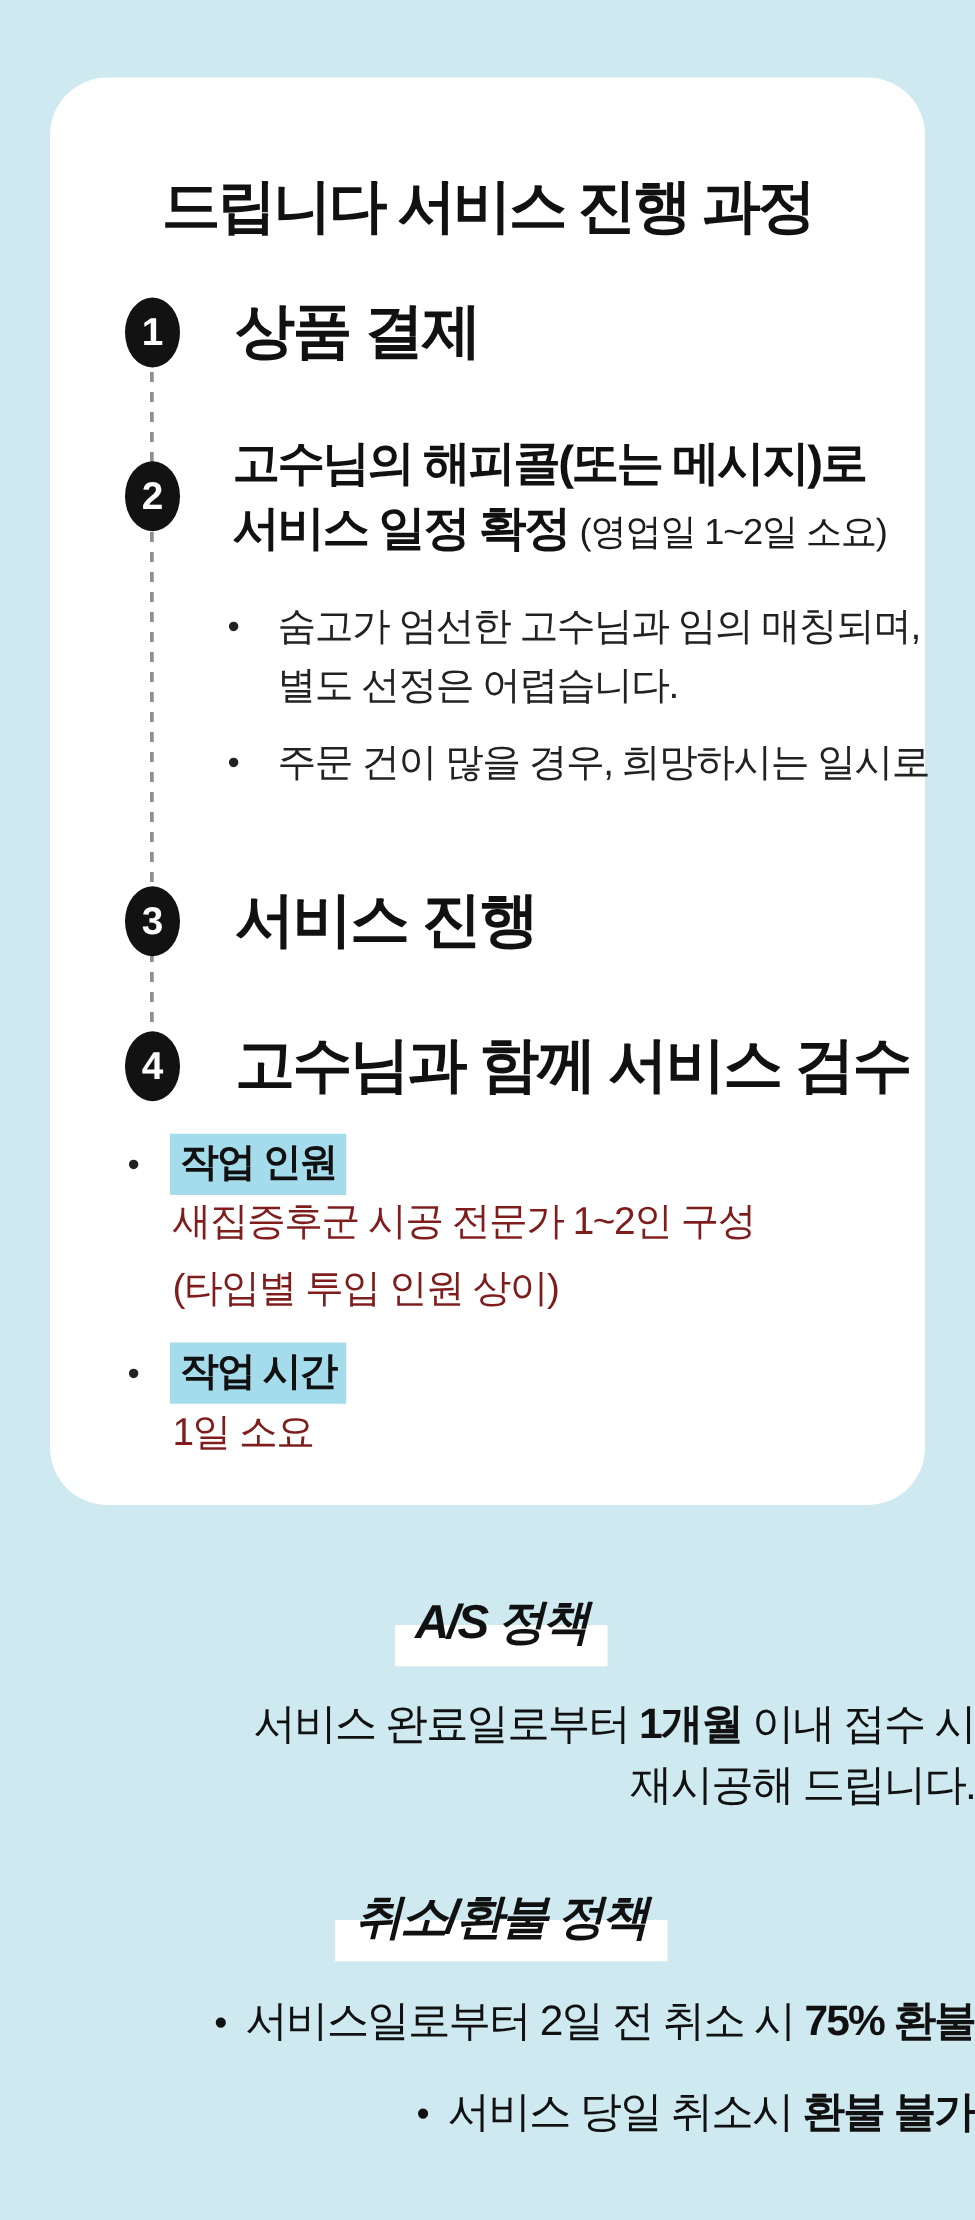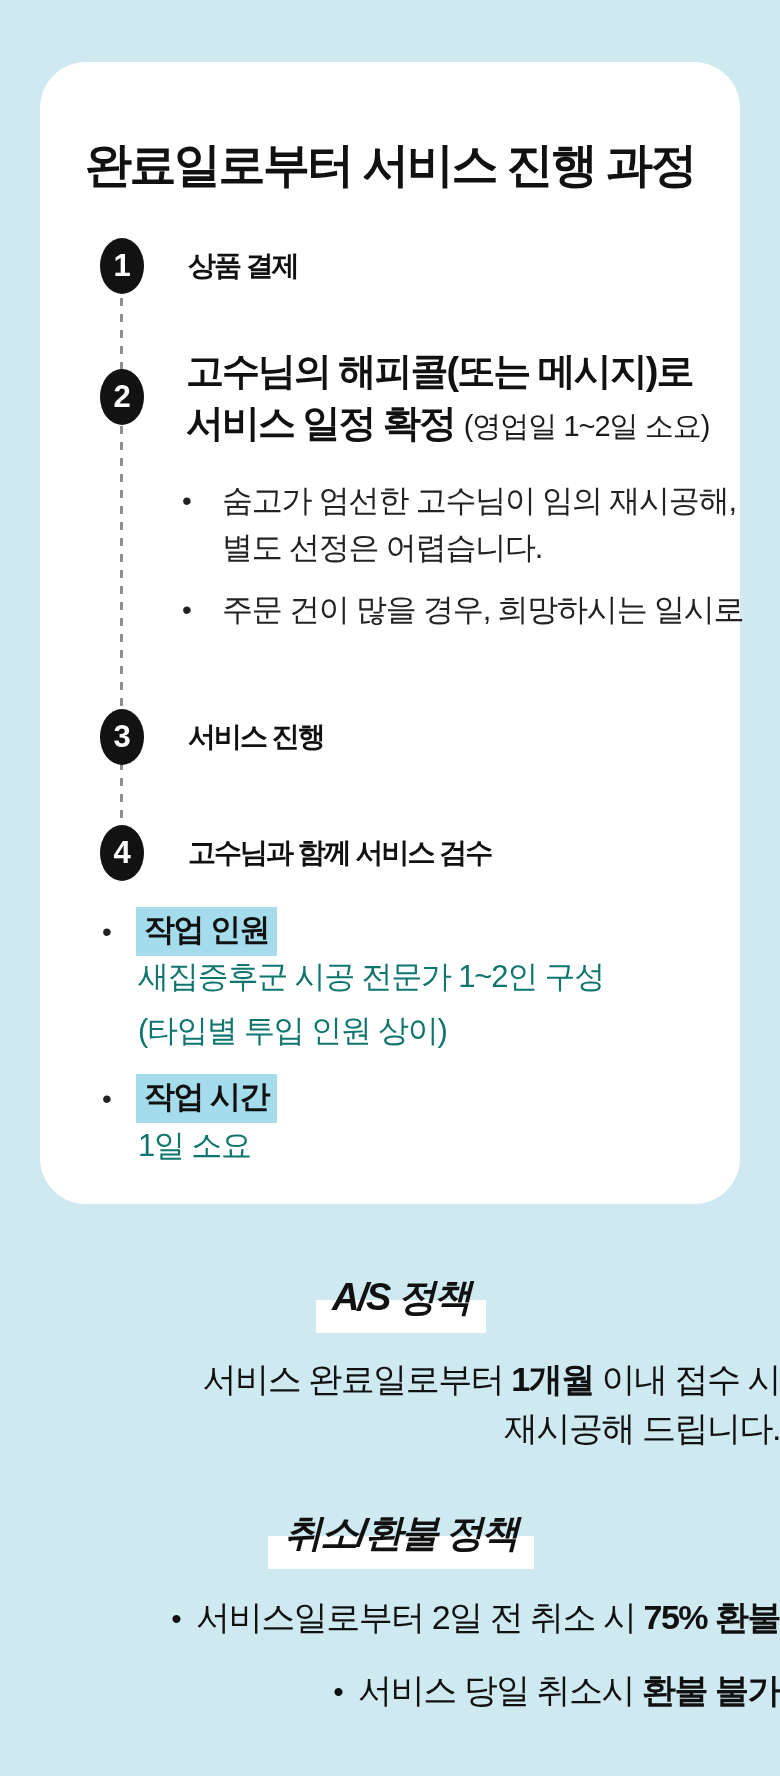--- a/index.html
+++ b/index.html
@@ -37,21 +37,21 @@
     color:#fff;display:flex;align-items:center;justify-content:center;
     font-size:31px;font-weight:800;z-index:2;
   }
   .badge-1{top:176px;}
   .badge-2{top:307px;}
   .badge-3{top:647px;}
   .badge-4{top:763px;}
 
   .step-label{
     position:absolute;left:148px;
-    font-size:28px;font-weight:800;letter-spacing:-2px;
+    font-size:48px;font-weight:800;letter-spacing:-2px;
     color:#111;white-space:nowrap;line-height:42px;
   }
   .step1-label{top:183px;}
   .step3-label{top:654px;}
   .step4-label{top:770px;}
 
   .step2-heading{
     position:absolute;left:146px;top:283px;
     font-size:38px;font-weight:800;letter-spacing:-2px;
     line-height:52px;color:#111;white-space:nowrap;
@@ -78,21 +78,21 @@
   .detail-row-2{top:1012px;}
   .detail-label-row .dot{width:34px;font-size:28px;color:#222;}
   .hl{
     display:inline-block;background:#a5dceb;
     font-size:31px;font-weight:800;letter-spacing:-1.5px;color:#111;
     padding:2px 8px 5px 8px;
   }
   .detail-line{
     position:absolute;left:98px;
     font-size:31px;font-weight:400;letter-spacing:-1.2px;
-    color:#0f766e;white-space:nowrap;line-height:40px;
+    color:#7f1d1d;white-space:nowrap;line-height:40px;
   }
   .d1-line1{top:895px;}
   .d1-line2{top:949px;}
   .d2-line1{top:1064px;}
 
   
   .policy-heading{
     position:absolute;left:11px;width:100%;text-align:center;
     font-size:38px;font-weight:800;letter-spacing:-2px;color:#111;font-style:italic;
   }
@@ -116,41 +116,41 @@
   .refund-item-2{top:1666px;}
   .policy-line .dot{font-size:30px;padding-right:16px;}
 </style>
 </head>
 <body>
 
 <div class="page">
 
   <div class="card">
 
-    <div class="card-title">완료일로부터 서비스 진행 과정</div>
+    <div class="card-title">드립니다 서비스 진행 과정</div>
 
     <div class="timeline"></div>
 
     <div class="badge badge-1">
       <span>1</span>
     </div>
     <div class="step-label step1-label">상품 결제</div>
 
     <div class="badge badge-2">
       <span>2</span>
     </div>
     <div class="step2-heading">
       <span>고수님의 해피콜(또는 메시지)로</span><br>
       <span>서비스 일정 확정 </span><span class="small-note">(영업일 1~2일 소요)</span>
     </div>
 
     <div class="note note-1">
       <span class="dot">•</span>
       <span>
-        <span>숨고가 엄선한 고수님이 임의 재시공해,</span><br>
+        <span>숨고가 엄선한 고수님과 임의 매칭되며,</span><br>
         <span>별도 선정은 어렵습니다.</span>
       </span>
     </div>
     <div class="note note-2">
       <span class="dot">•</span>
       <span>
         <span>주문 건이 많을 경우, 희망하시는 일시로</span><br>
       </span>
     </div>
 

